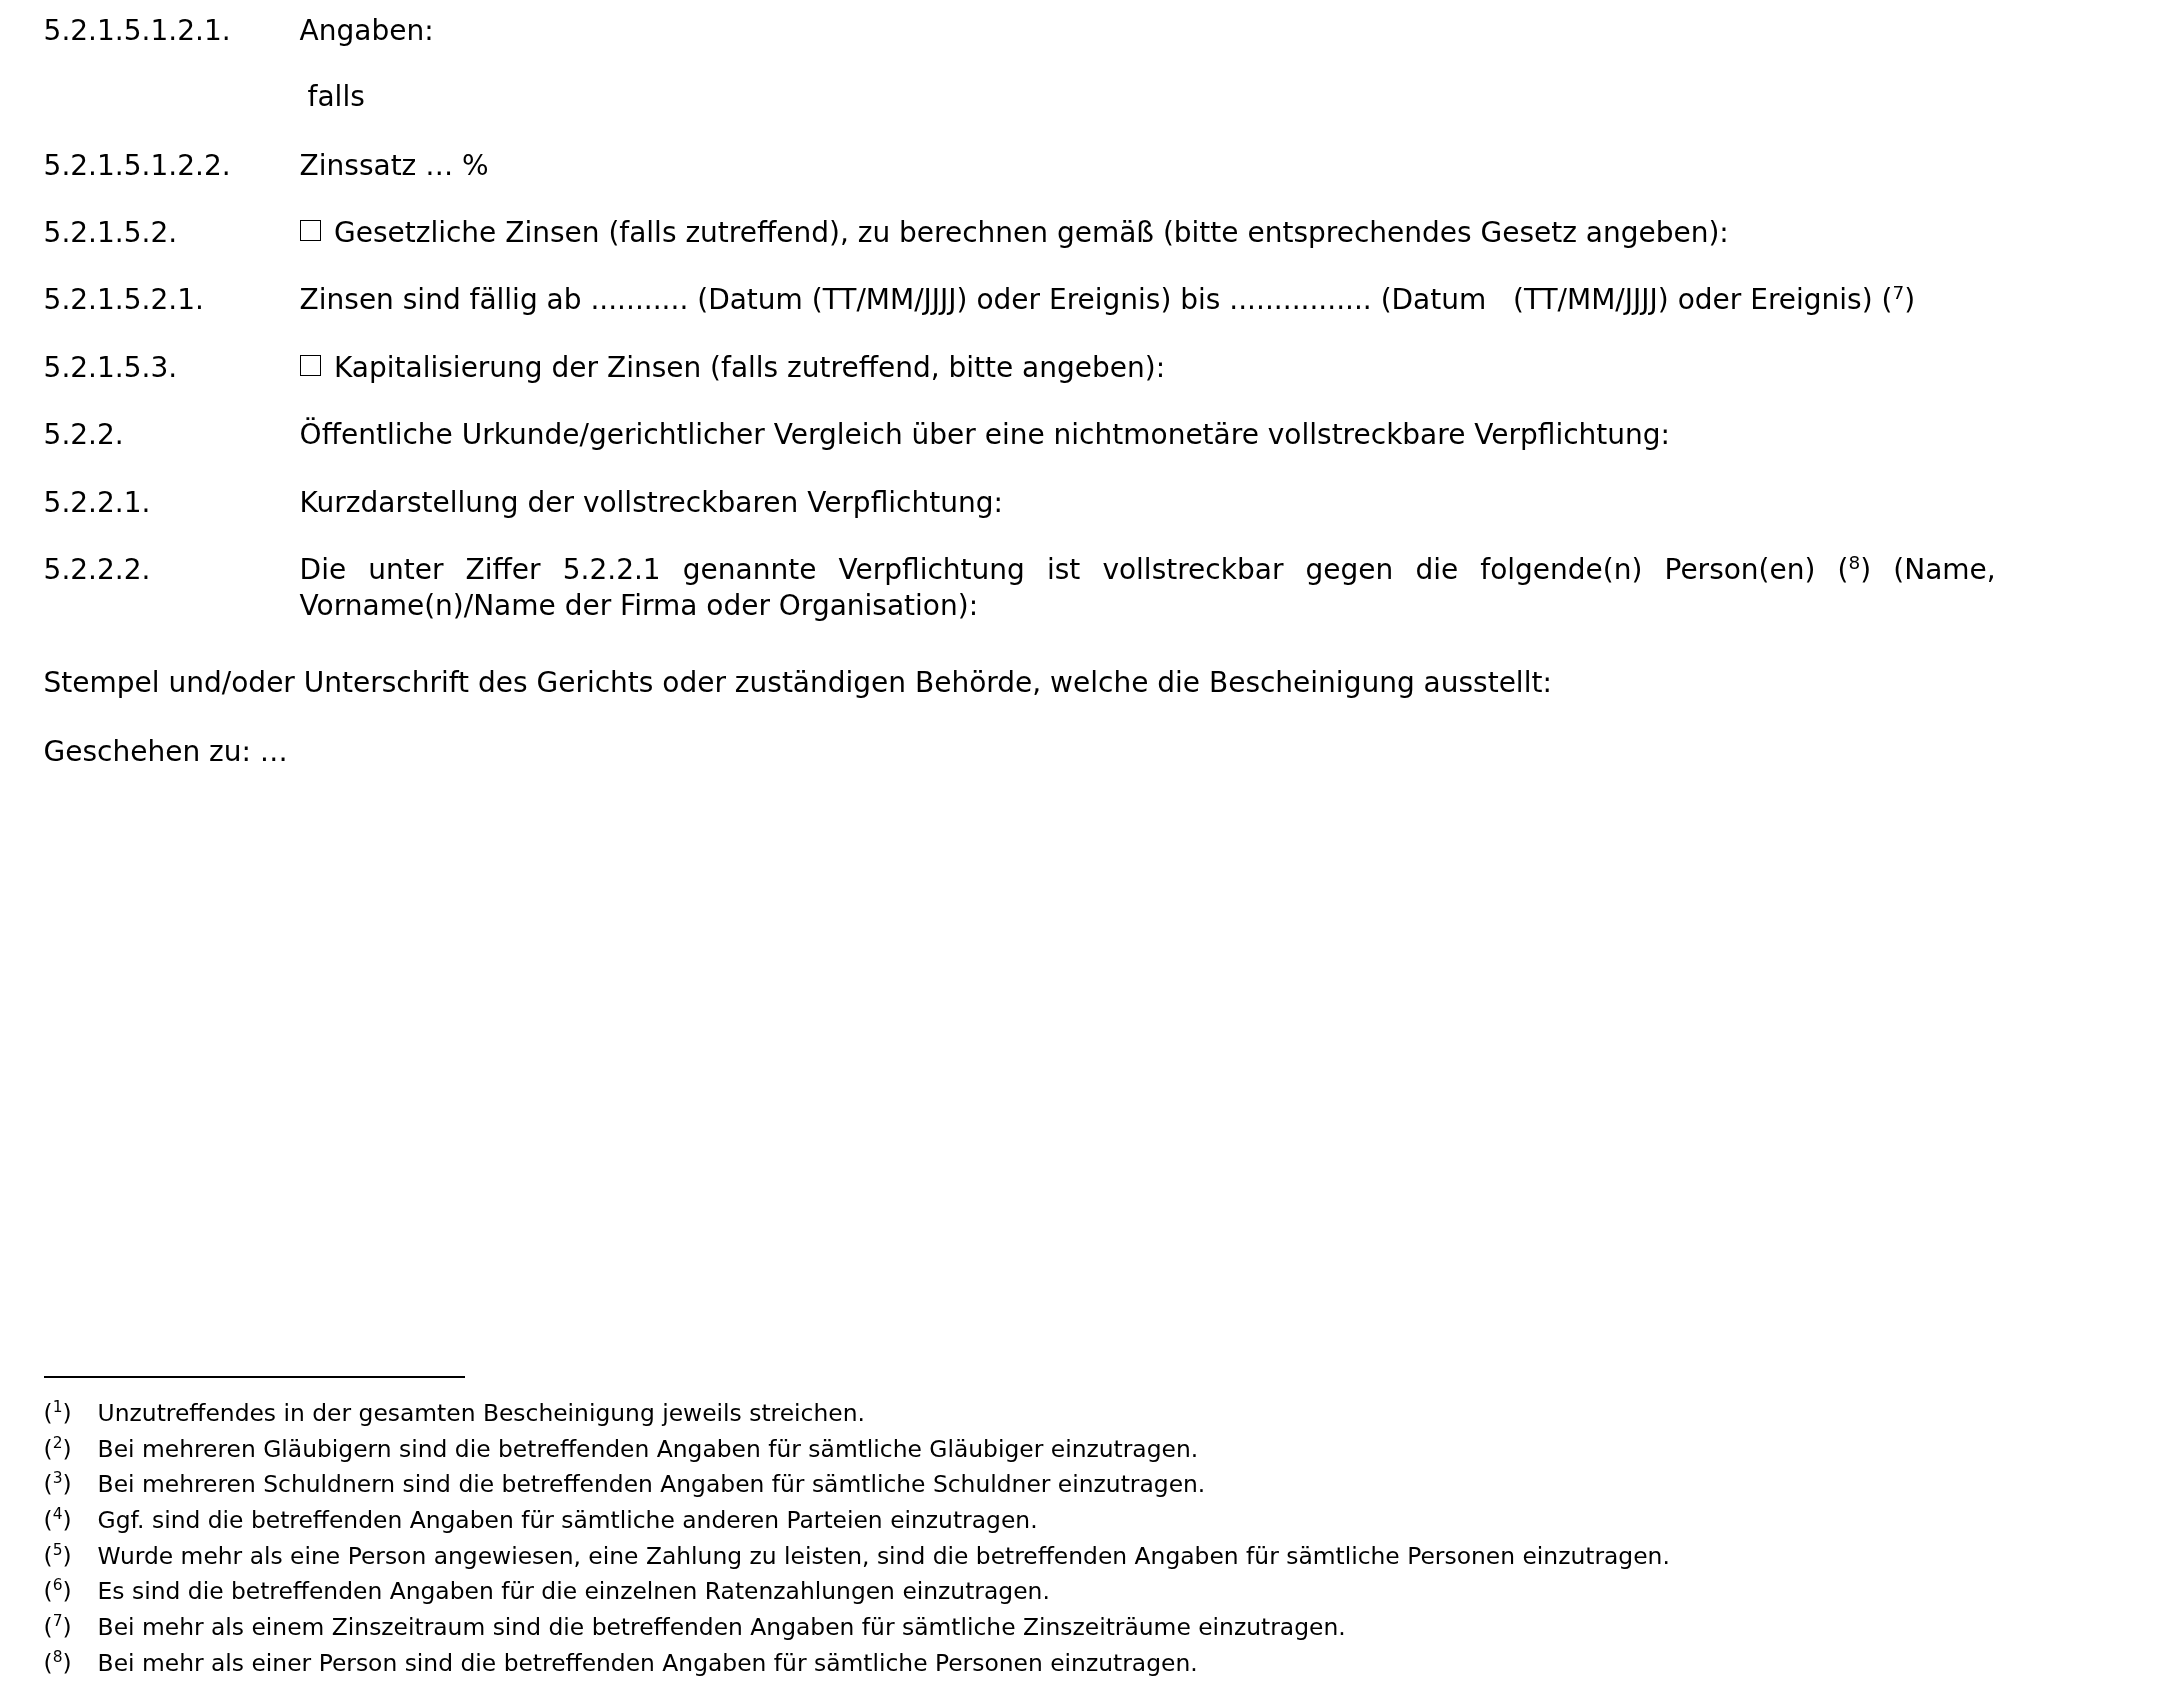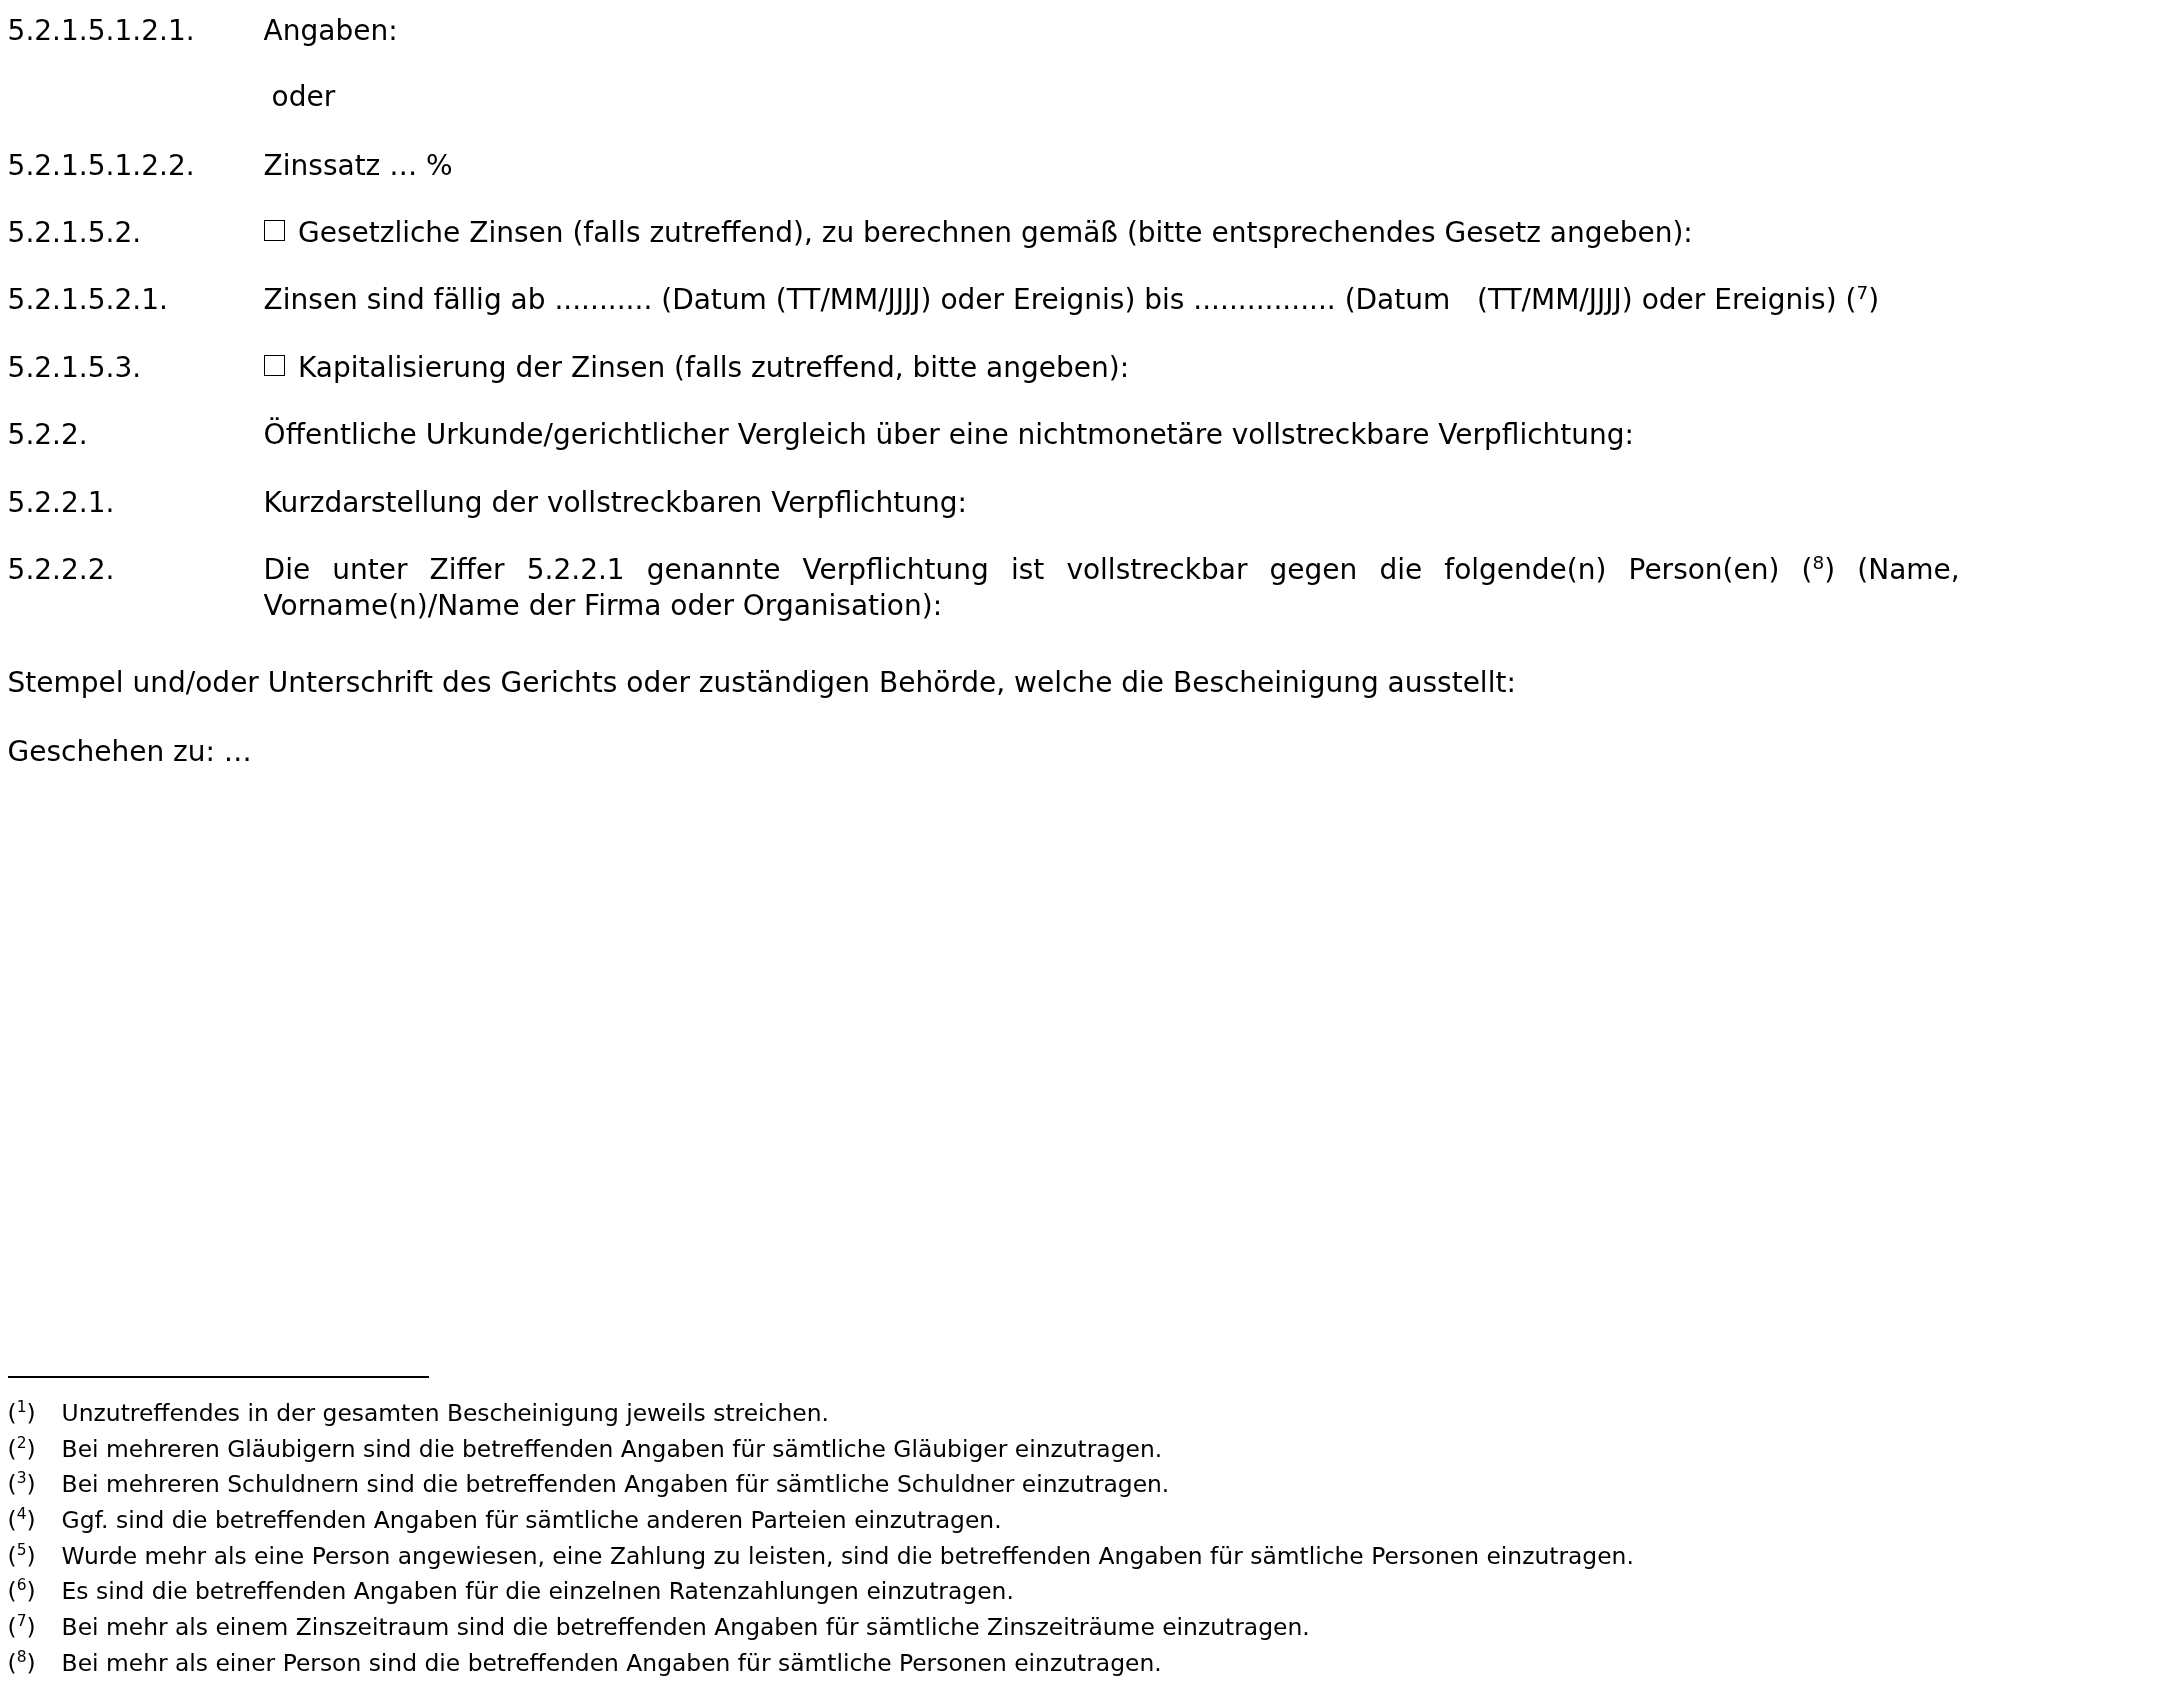--- a/index.html
+++ b/index.html
@@ -13,20 +13,21 @@
     font-family: "DejaVu Sans", sans-serif;
     color: #000000;
     -webkit-font-smoothing: antialiased;
   }
   .page {
     position: relative;
     width: 1973px;
     min-height: 1692px;
     padding: 13.4px 7.6px 0 7.6px;
     box-sizing: border-box;
+    margin-left: 36px;
   }
 
   
   .clause {
     display: flex;
     align-items: flex-start;
     font-size: 28px;
     line-height: 1.30;
     margin: 0 0 31px 0;
   }
@@ -110,21 +111,21 @@
 </head>
 <body>
 
 <div class="page">
 
   <div class="clause tight">
     <span class="num">5.2.1.5.1.2.1.</span>
     <span class="body">Angaben:</span>
   </div>
 
-  <div class="indented-plain">oder</div>
+  <div class="indented-plain">falls</div>
 
   <div class="clause">
     <span class="num">5.2.1.5.1.2.2.</span>
     <span class="body">Zinssatz … %</span>
   </div>
 
 
   <div class="clause">
     <span class="num">5.2.1.5.2.</span>
     <span class="body"><span class="checkbox"></span><span>Gesetzliche Zinsen (falls zutreffend), zu berechnen gemäß (bitte entsprechendes Gesetz angeben):</span></span>

